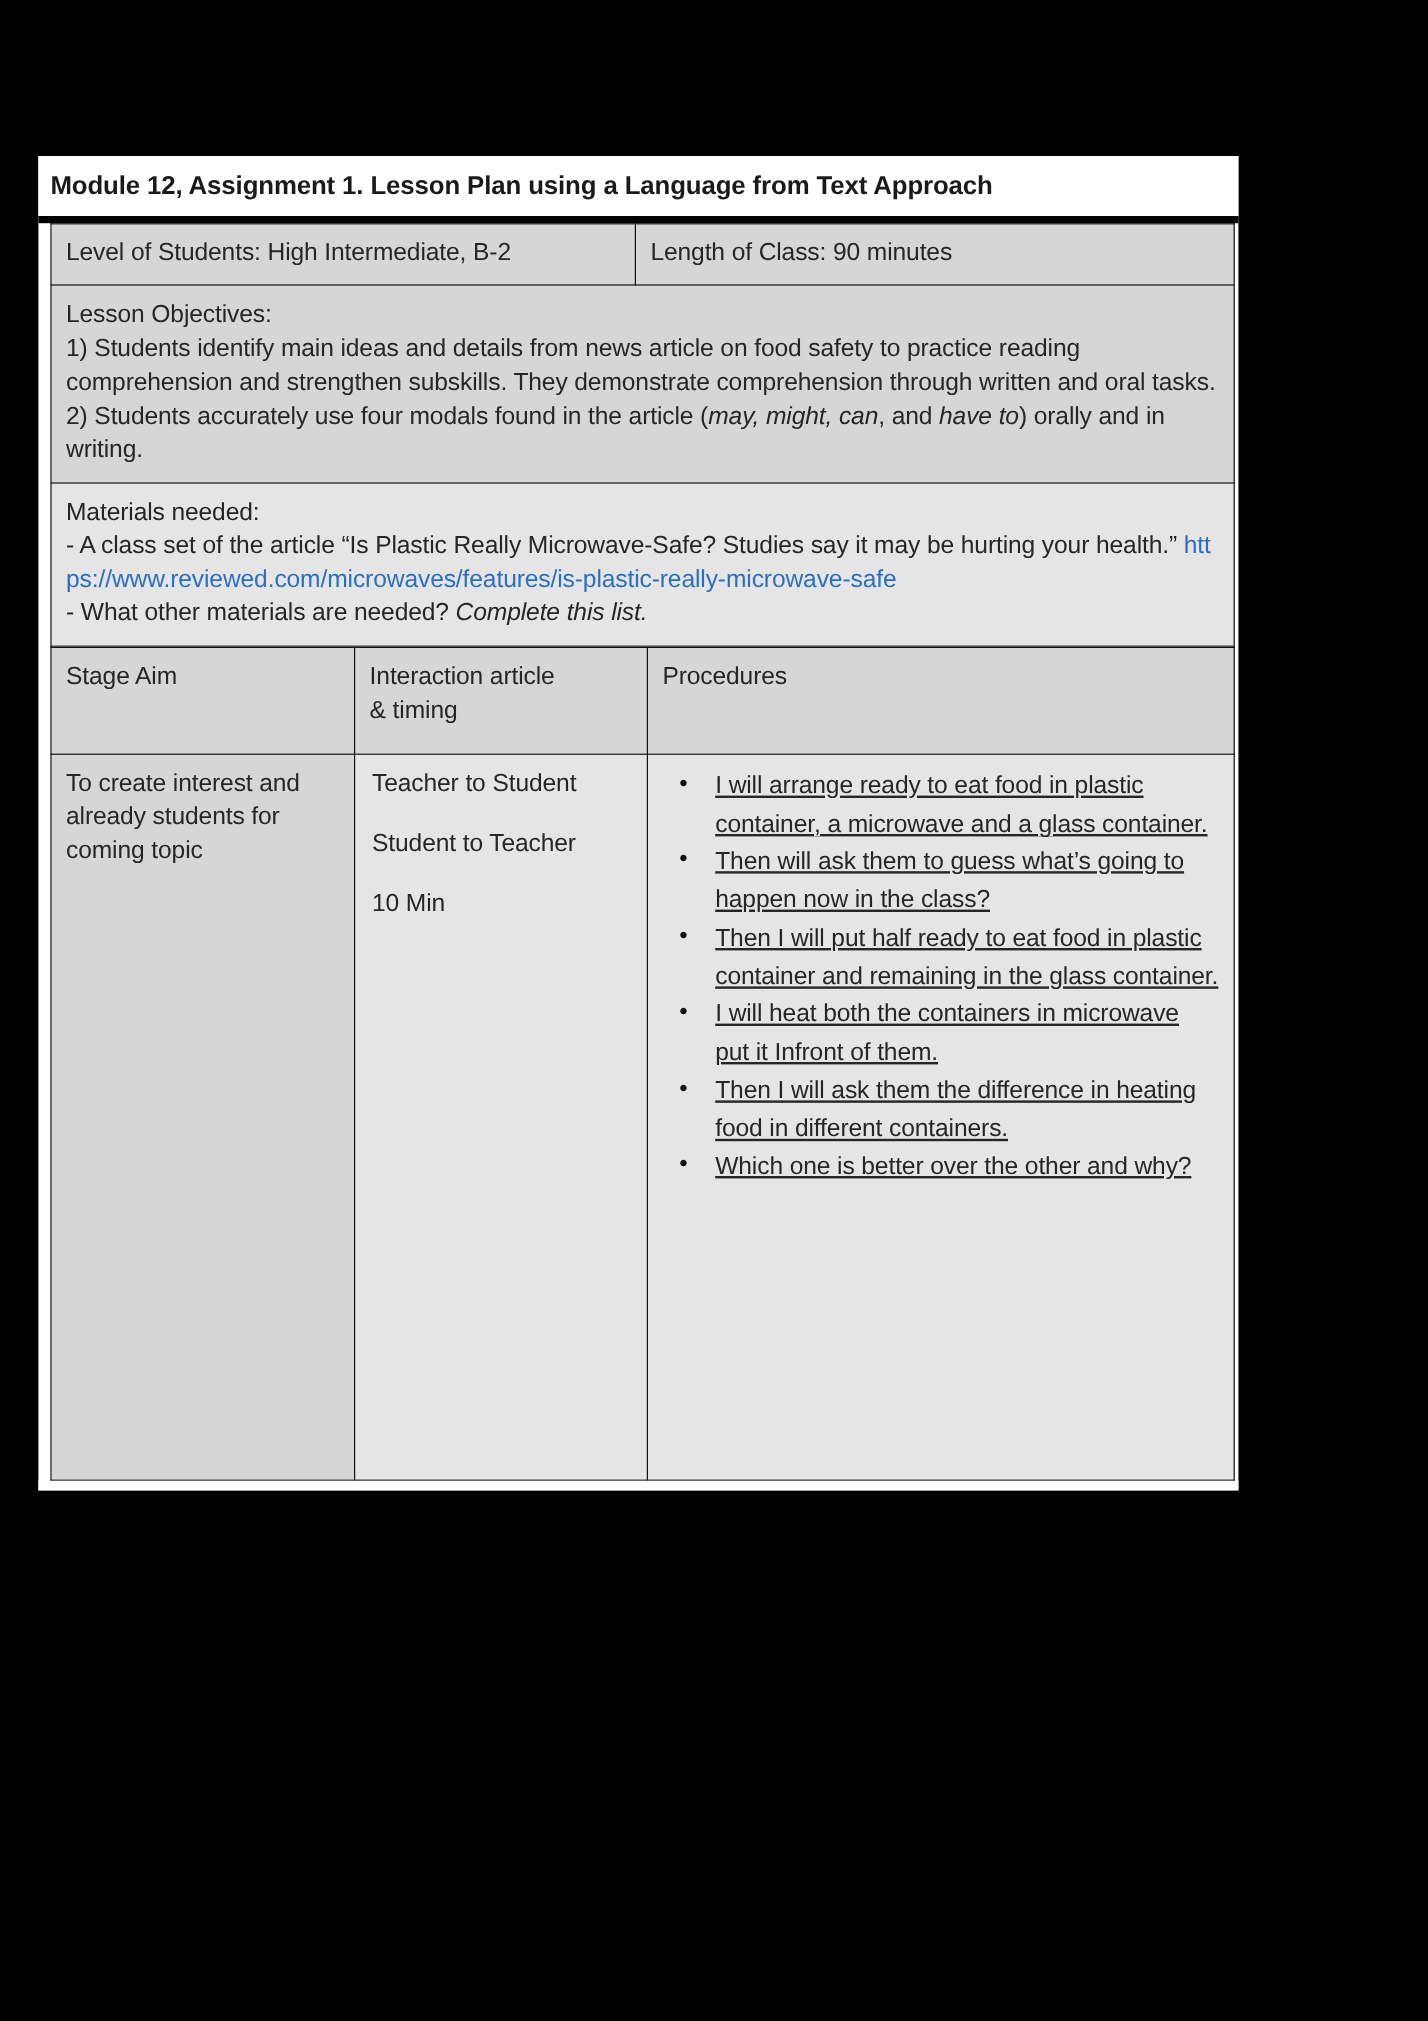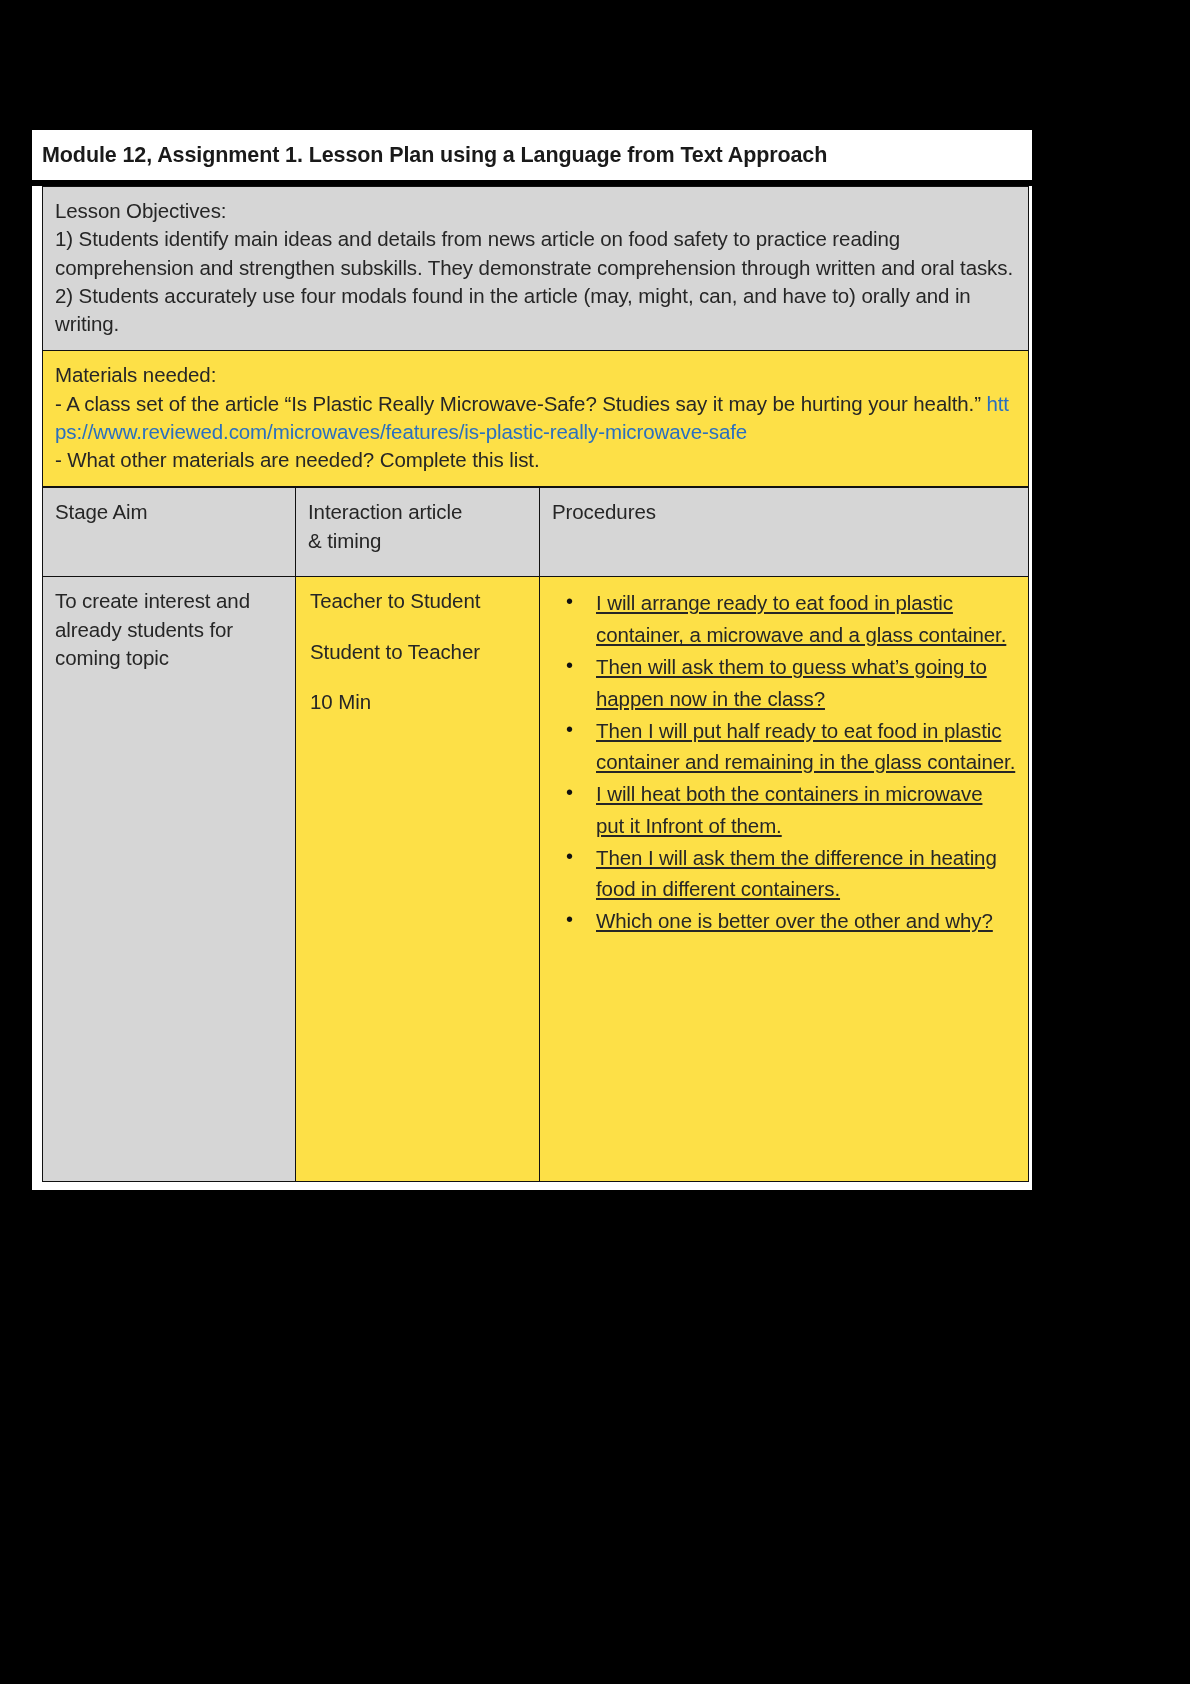--- a/index.html
+++ b/index.html
@@ -67,33 +67,33 @@
   table.doc-table td {
     border: 1.6px solid #111111;
     vertical-align: top;
     padding: 10px 12px 12px 12px;
     font-size: 20.5px;
     color: #262626;
     line-height: 1.38;
     letter-spacing: -0.1px;
   }
   td.grey { background: #d6d6d6; }
-  td.white { background: #fde047; }
+  td.white { background: #e5e5e5; }
 
   p.cell-p {
     margin: 0 0 0 0;
     padding: 0;
   }
   p.cell-p + p.cell-p { }
 
   .link {
     color: #2a6fc0;
     word-break: break-all;
   }
-  .ital { }
+  .ital { font-style: italic; }
 
   
   .table-gap { height: 6px; background: #000000; width: 1000px; }
 
   
   ul.proc-list {
     margin: 0;
     padding: 0 0 0 44px;
     list-style: none;
     text-decoration: underline;
@@ -139,20 +139,24 @@
     </div>
 
     <div class="table-gap"></div>
 
     <table class="doc-table">
       <colgroup>
         <col style="width:487px">
         <col style="width:499px">
       </colgroup>
       <tbody>
+        <tr>
+          <td class="grey">Level of Students: High Intermediate, B-2</td>
+          <td class="grey">Length of Class: 90 minutes</td>
+        </tr>
 
         <tr>
           <td class="grey" colspan="2">
             <p class="cell-p">Lesson Objectives:</p>
             <p class="cell-p">1) Students identify main ideas and details from news article on food safety to practice reading comprehension and strengthen subskills. They demonstrate comprehension through written and oral tasks.</p>
             <p class="cell-p"><span>2) Students accurately use four modals found in the article (</span><span class="ital">may, might, can</span><span>, and </span><span class="ital">have to</span><span>) orally and in writing.</span></p>
           </td>
         </tr>
 
         <tr>

